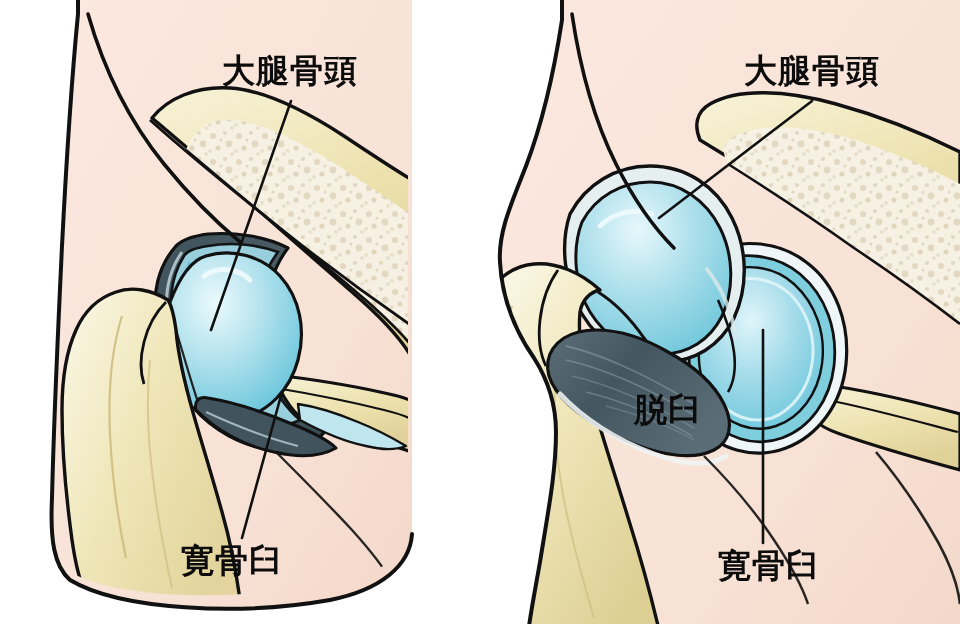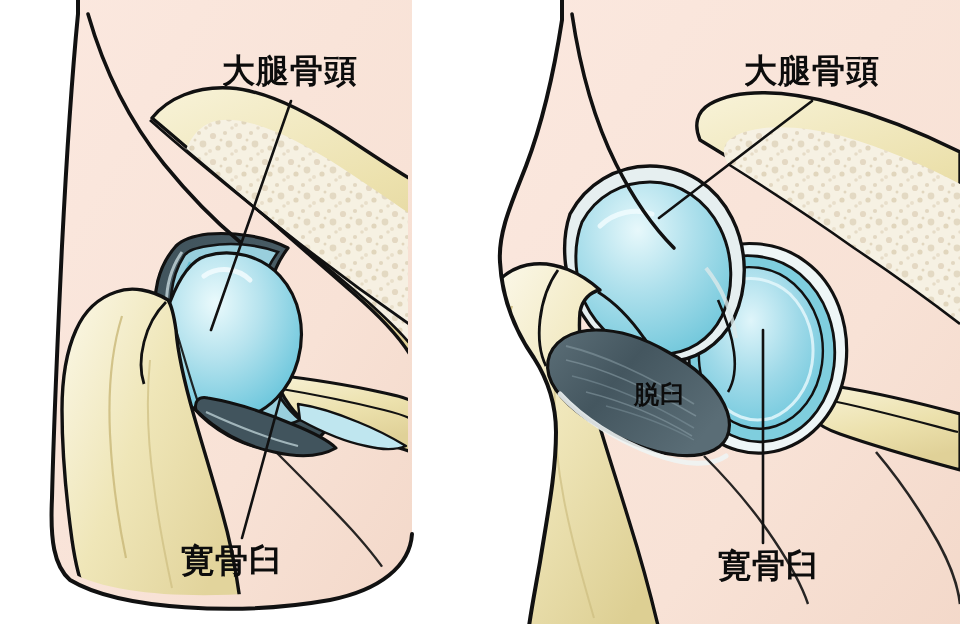--- a/index.html
+++ b/index.html
@@ -30,21 +30,21 @@
     font-family: "DejaVu Sans", "Liberation Sans", sans-serif;
     font-weight: 700;
     color: #0c0c0c;
     white-space: nowrap;
     letter-spacing: 1px;
     line-height: 1;
   }
   .lbl-femoral-l { left: 222px; top: 54px; font-size: 33px; }
   .lbl-acetab-l  { left: 181px; top: 544px; font-size: 33px; }
   .lbl-femoral-r { left: 744px; top: 54px; font-size: 33px; }
-  .lbl-dislo-r   { left: 634px; top: 382px; font-size: 25px; }
+  .lbl-dislo-r   { left: 634px; top: 393px; font-size: 33px; }
   .lbl-acetab-r  { left: 718px; top: 549px; font-size: 33px; }
 </style>
 </head>
 <body>
 
 <div id="figure">
 
   <svg width="960" height="624" viewBox="0 0 960 624">
     <defs>
 

